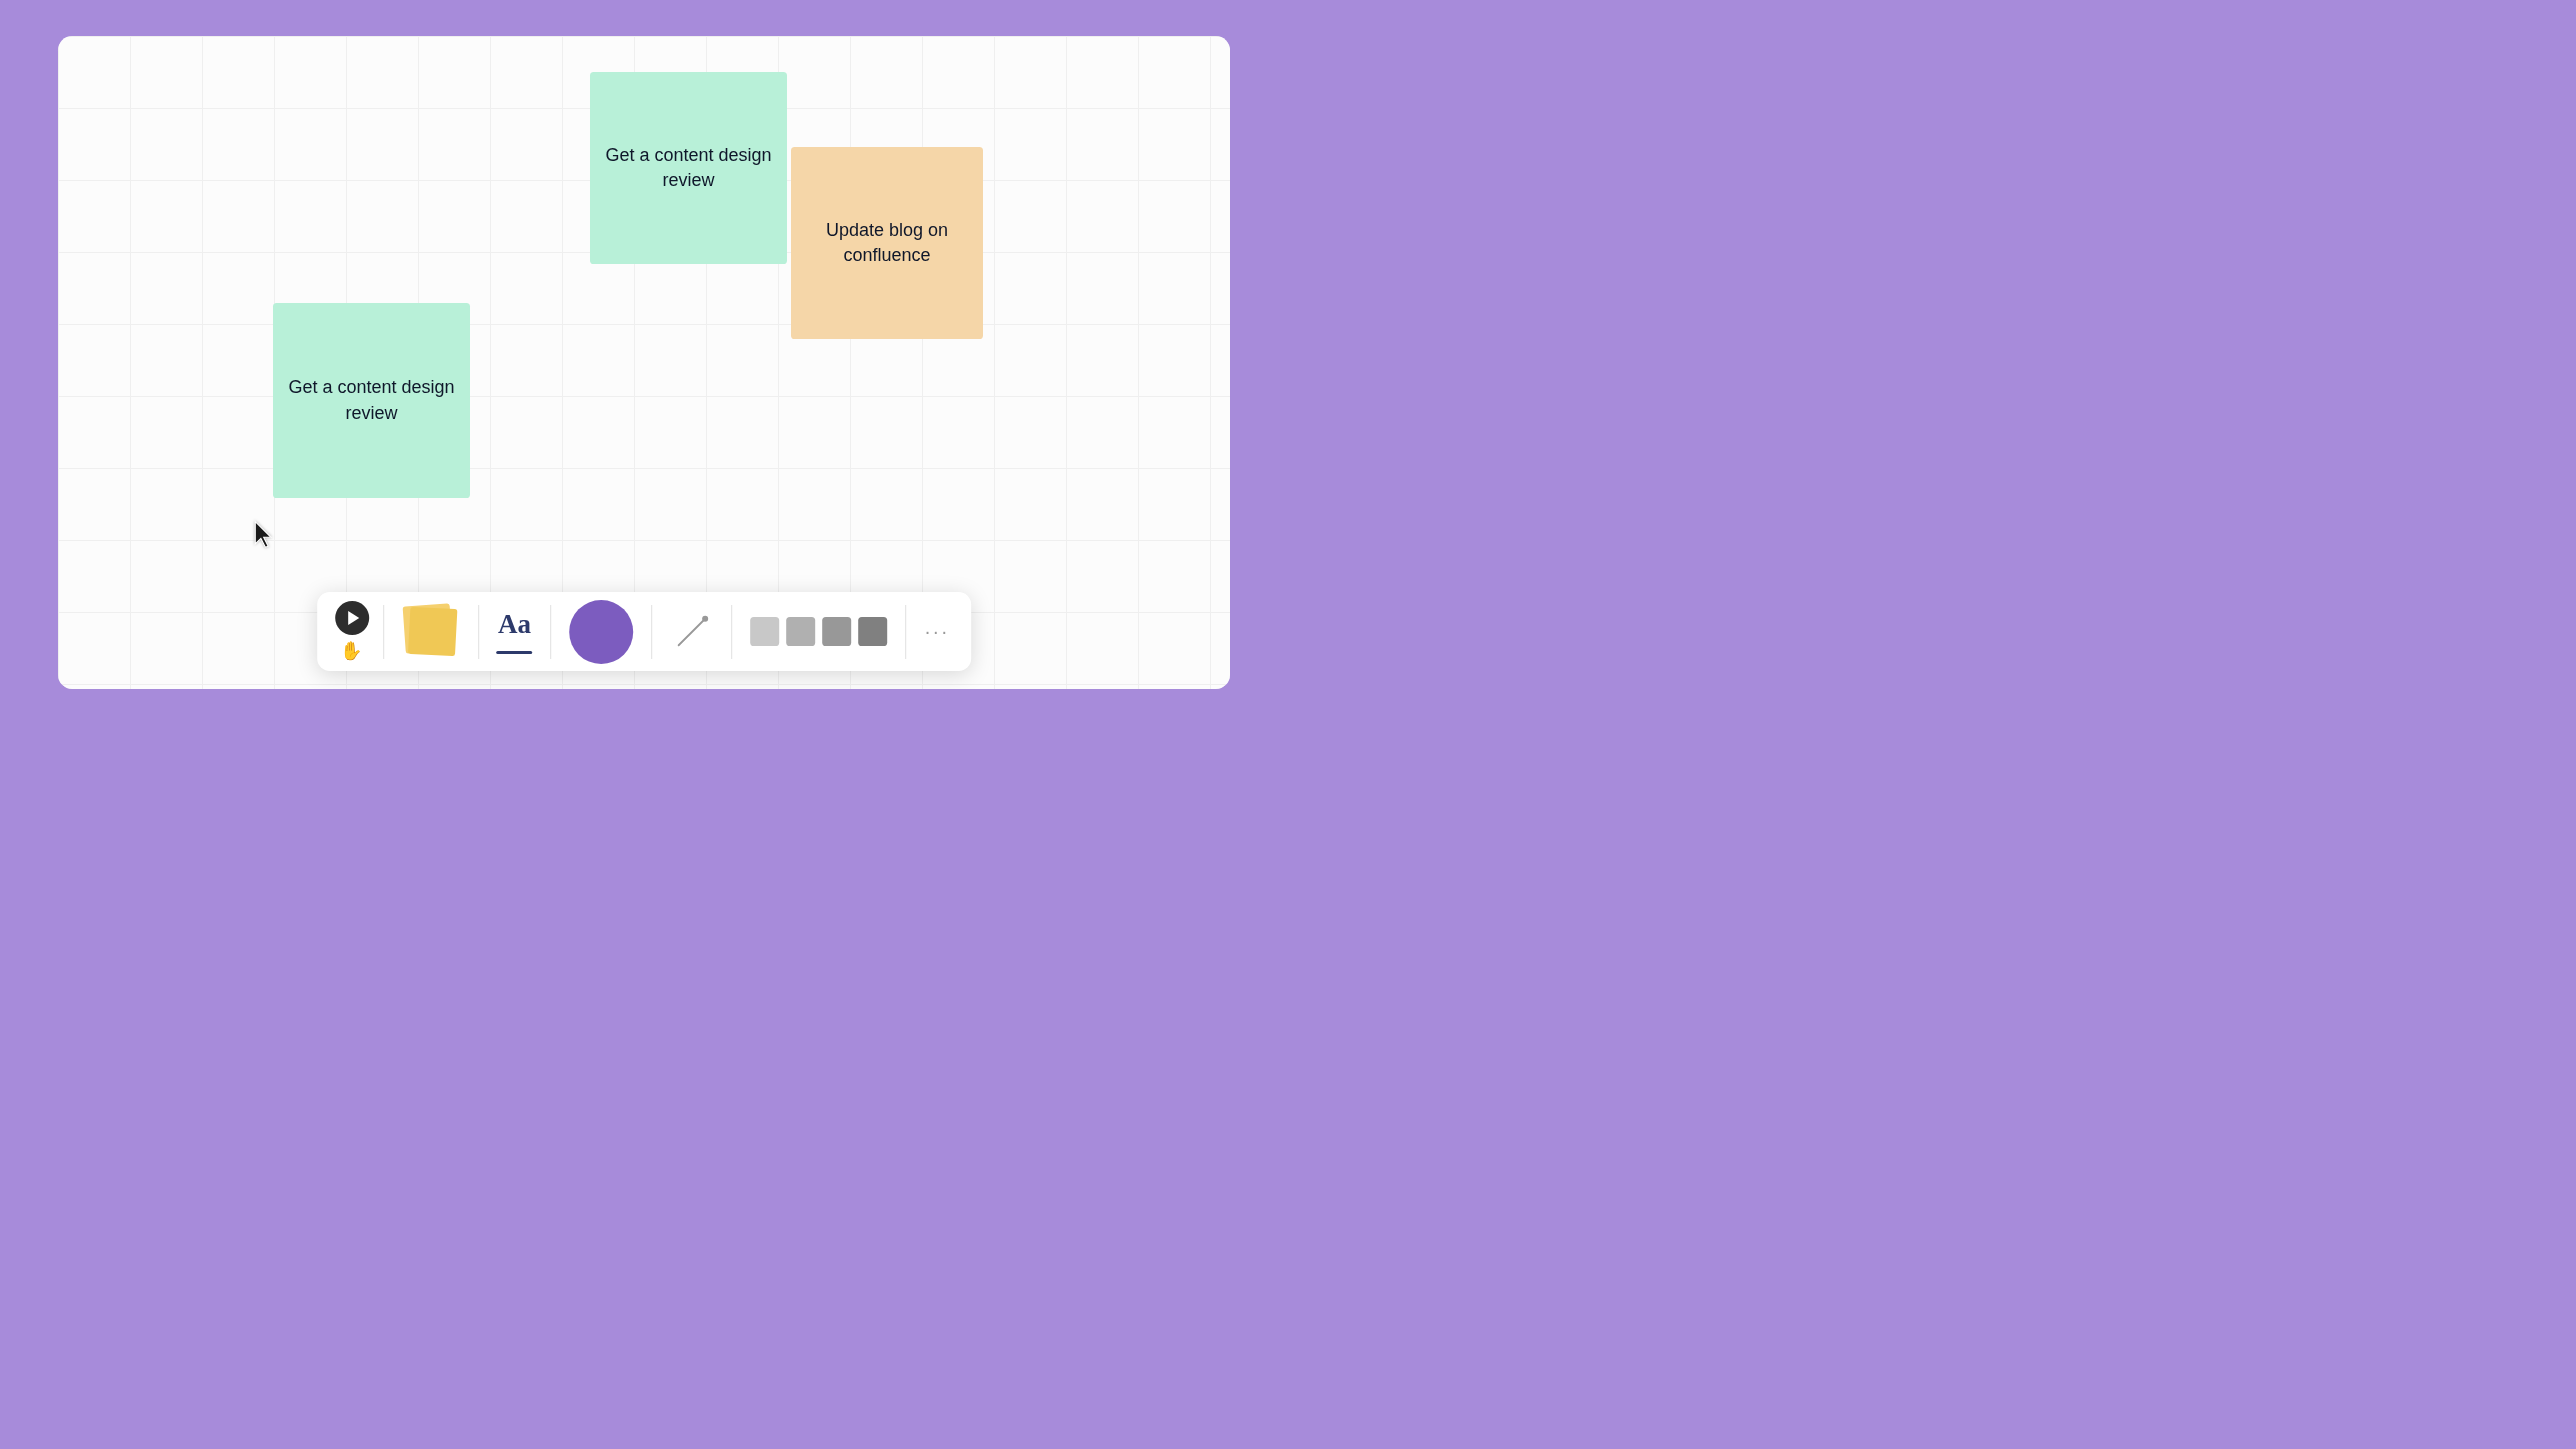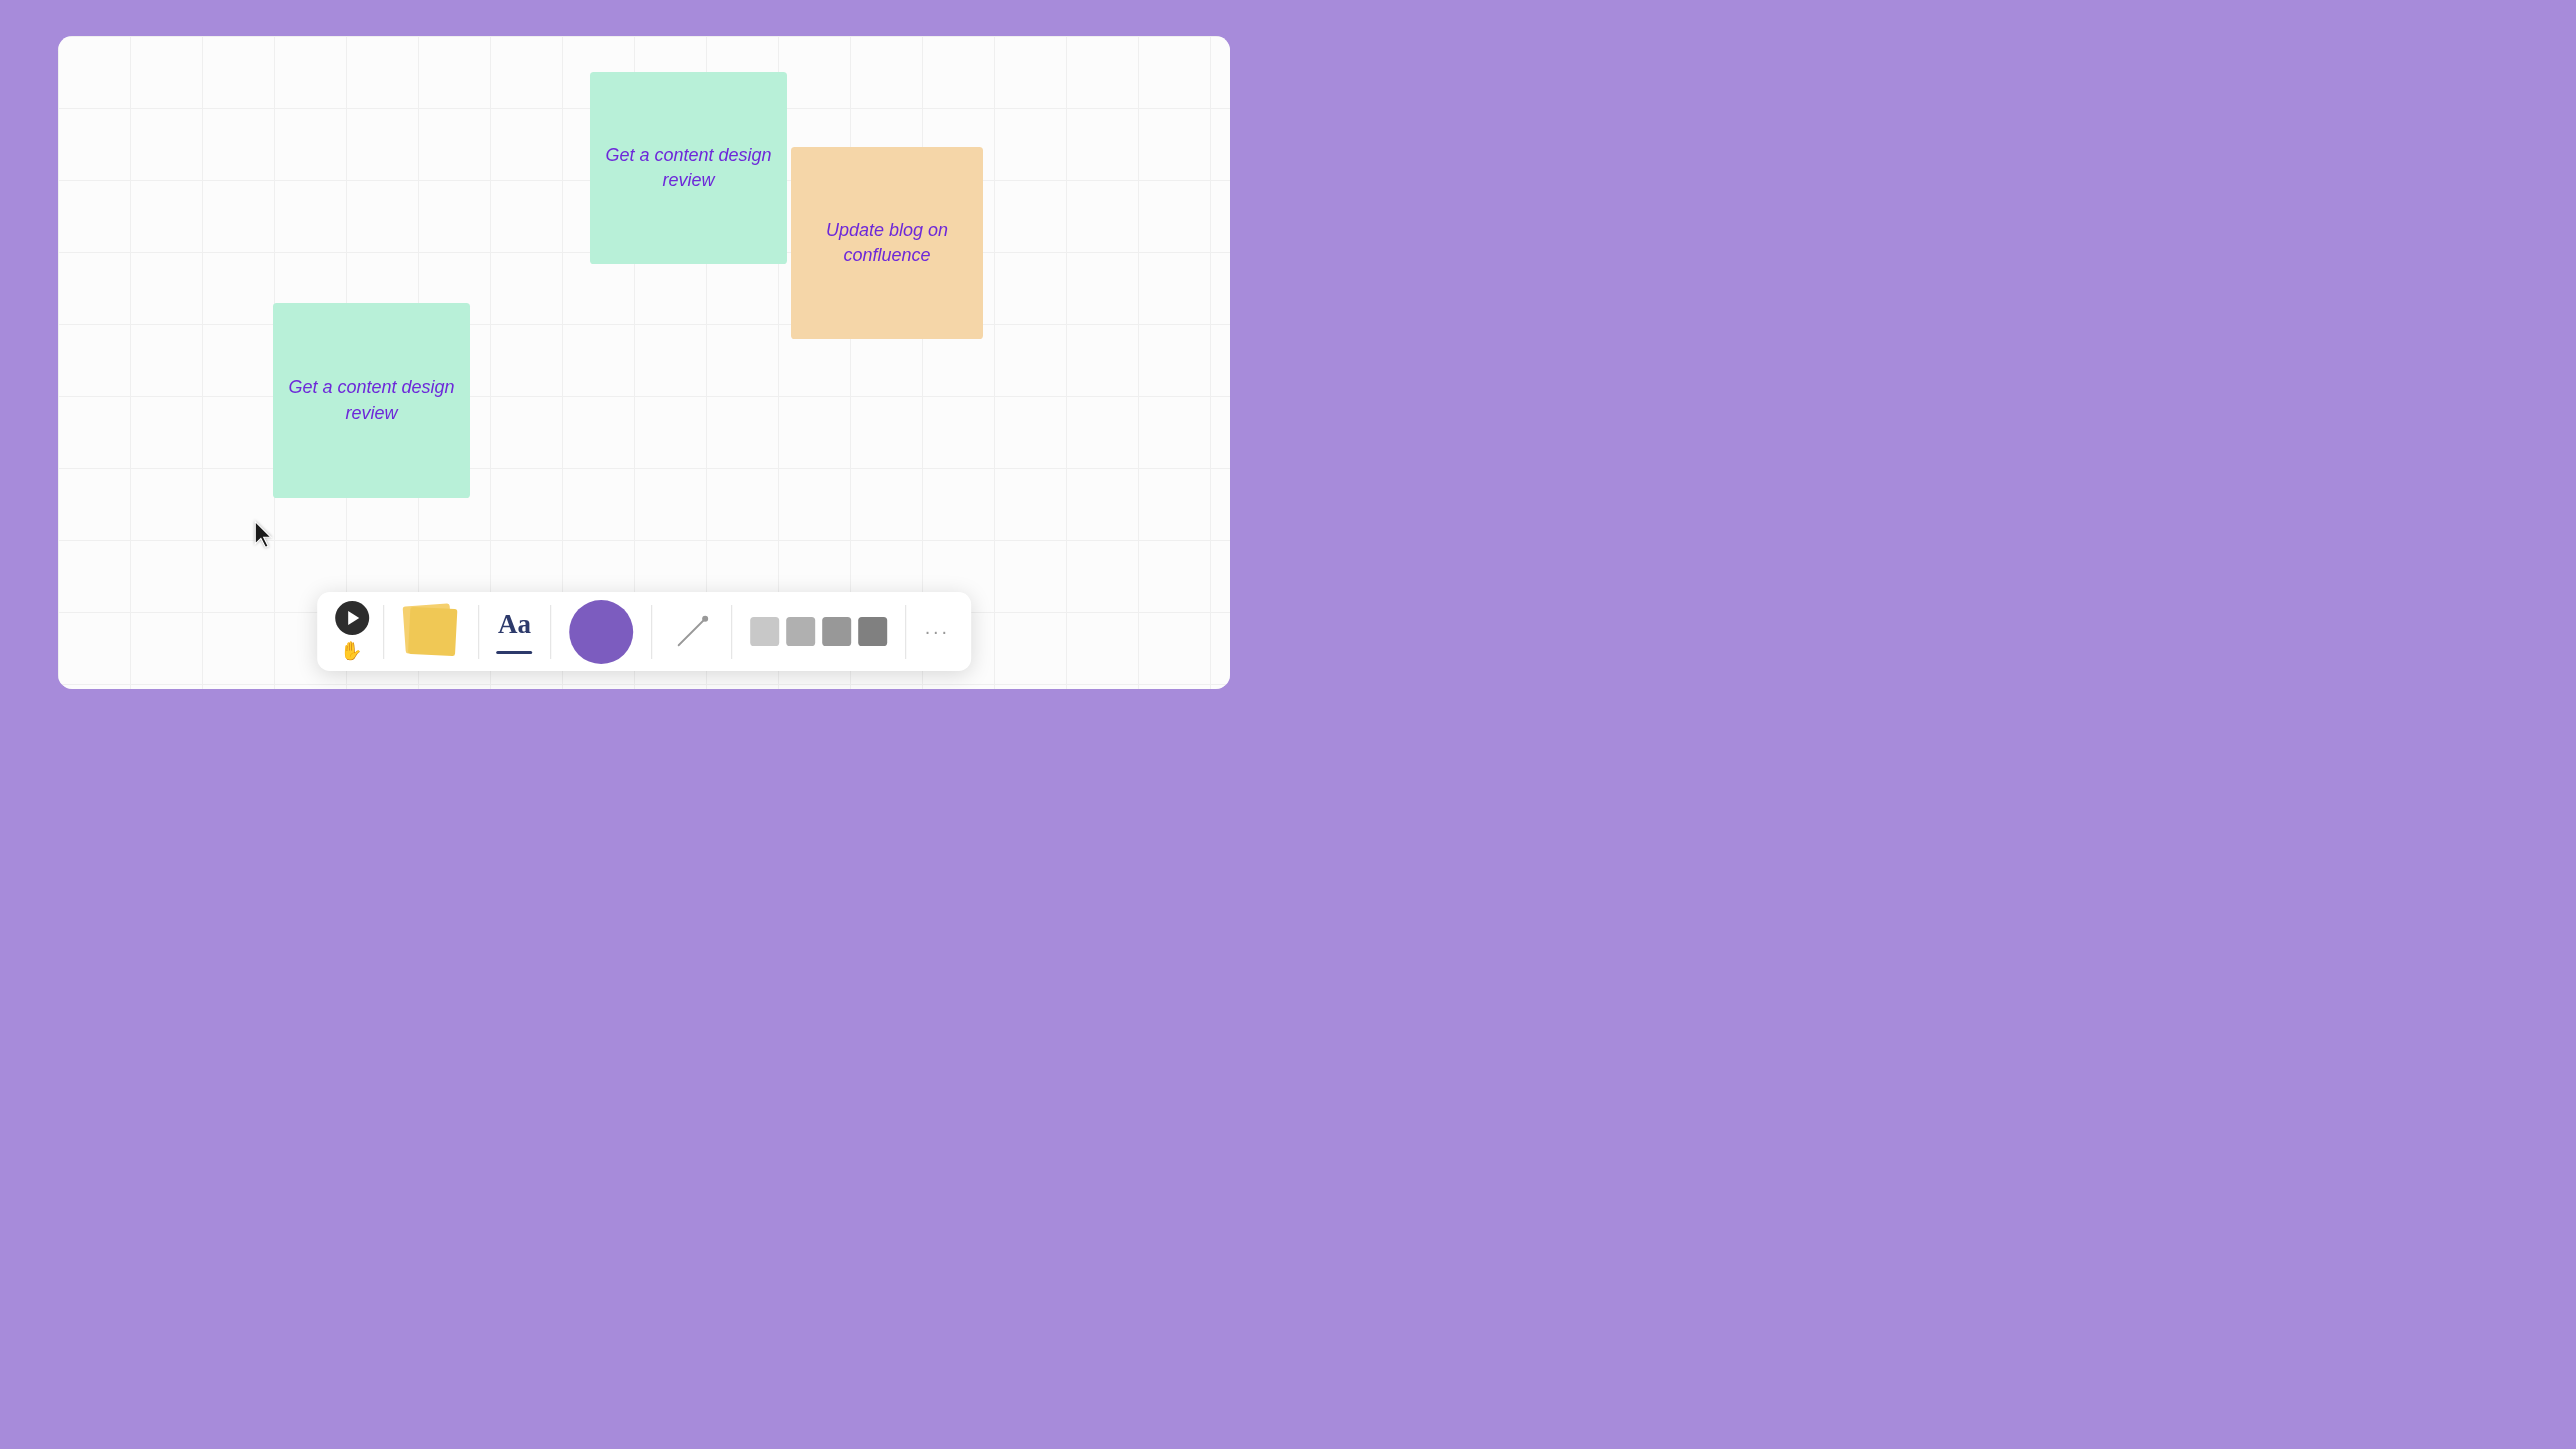--- a/index.html
+++ b/index.html
@@ -47,24 +47,23 @@
     .sticky-note {
       position: absolute;
       border-radius: 3.6px;
       display: flex;
       align-items: center;
       justify-content: center;
       text-align: center;
       cursor: pointer;
       font-size: 18px;
       font-weight: 500;
-      color: #6d28d9;
+      color: #0f172a;
       line-height: 1.4;
       padding: 14.3px;
-      font-style: italic;
     }
 
     .sticky-green-large {
       background: #b8f0d8;
       width: 197px;
       height: 192px;
       top: 36px;
       left: 532px;
     }
 

